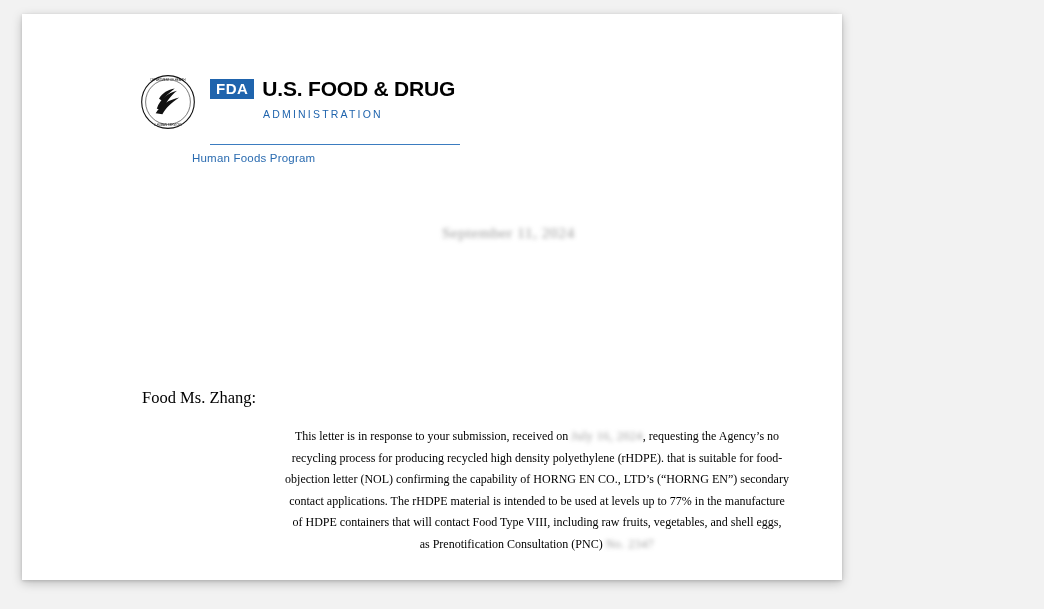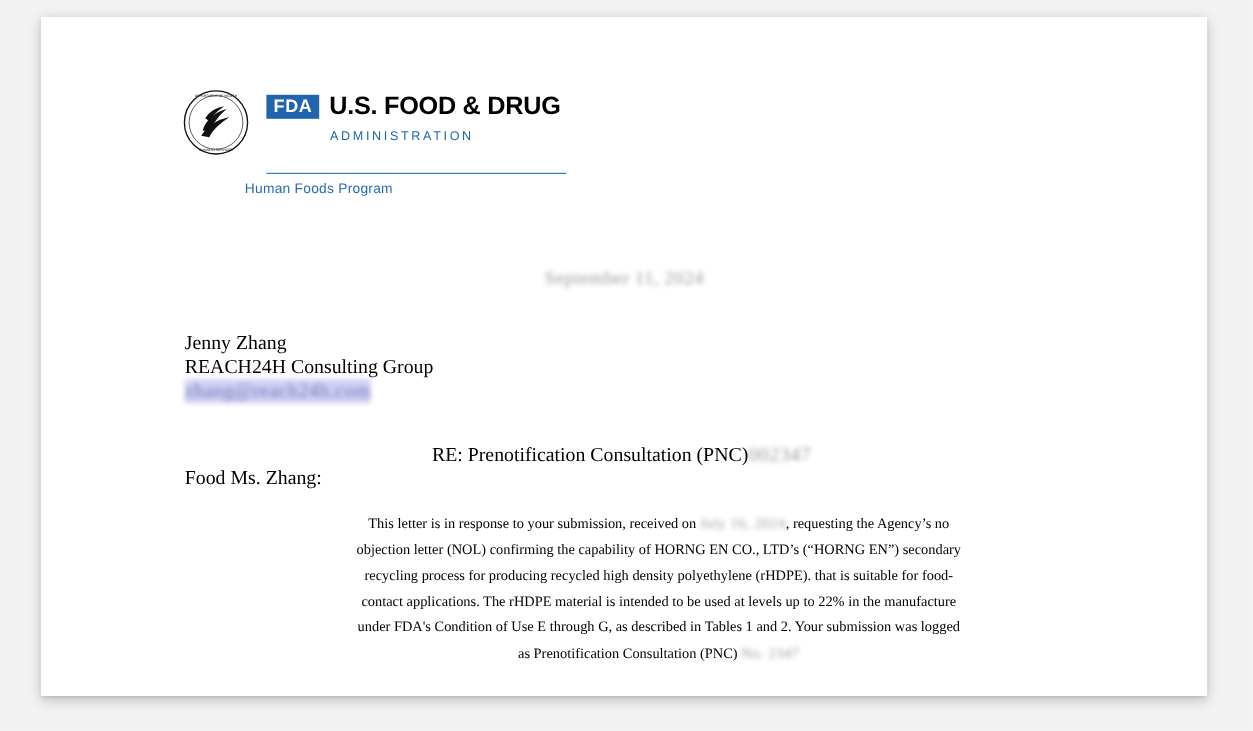--- a/index.html
+++ b/index.html
@@ -8,23 +8,23 @@
   }
   body {
     width: 1044px;
     height: 609px;
     background: #f2f2f2;
     font-family: "Liberation Serif", serif;
     overflow: hidden;
   }
   .page-shadow-wrap {
     position: absolute;
-    left: 34px;
+    left: 22px;
     top: 14px;
-    width: 972px;
+    width: 820px;
     height: 566px;
   }
   .page {
     position: absolute;
     inset: 0;
     background: #ffffff;
     box-shadow: 0 3px 10px rgba(0,0,0,0.22), 0 1px 3px rgba(0,0,0,0.14);
   }
   .doc-inner {
     position: absolute;
@@ -187,36 +187,28 @@
           </div>
         </div>
         <div class="lh-rule"></div>
         <div class="lh-program">Human Foods Program</div>
       </div>
 
       <div class="date-line">
         <span class="redact">September 11, 2024</span>
       </div>
 
-      <div class="addressee">
-        <div>Jenny Zhang</div>
-        <div>REACH24H Consulting Group</div>
-        <div><span class="redact-blue">zhang@reach24h.com</span></div>
-      </div>
-
-      <div class="re-line">
-        <span>RE: Prenotification Consultation (PNC)</span><span class="redact">002347</span>
-      </div>
+
 
       <div class="salutation">Food Ms. Zhang:</div>
 
       <div class="para">
           <span class="ln"><span>This letter is in response to your submission, received on </span><span class="redact">July 16, 2024</span><span>, requesting the Agency’s no</span></span>
+          <span class="ln"><span>recycling process for producing recycled high density polyethylene (rHDPE). that is suitable for food-</span></span>
           <span class="ln"><span>objection letter (NOL) confirming the capability of HORNG EN CO., LTD’s (“HORNG EN”) secondary</span></span>
-          <span class="ln"><span>recycling process for producing recycled high density polyethylene (rHDPE). that is suitable for food-</span></span>
-          <span class="ln"><span>contact applications. The rHDPE material is intended to be used at levels up to 22% in the manufacture</span></span>
-          <span class="ln"><span>under FDA's Condition of Use E  through G, as described in Tables 1 and 2. Your submission was logged</span></span>
+          <span class="ln"><span>contact applications. The rHDPE material is intended to be used at levels up to 77% in the manufacture</span></span>
+          <span class="ln"><span>of HDPE containers that will contact Food Type VIII, including raw fruits, vegetables, and shell eggs,</span></span>
           <span class="ln"><span>as Prenotification Consultation (PNC) </span><span class="redact">No. 2347</span></span>
         </div>
 
     </div>
   </div>
 </div>
 
 </body></html>

